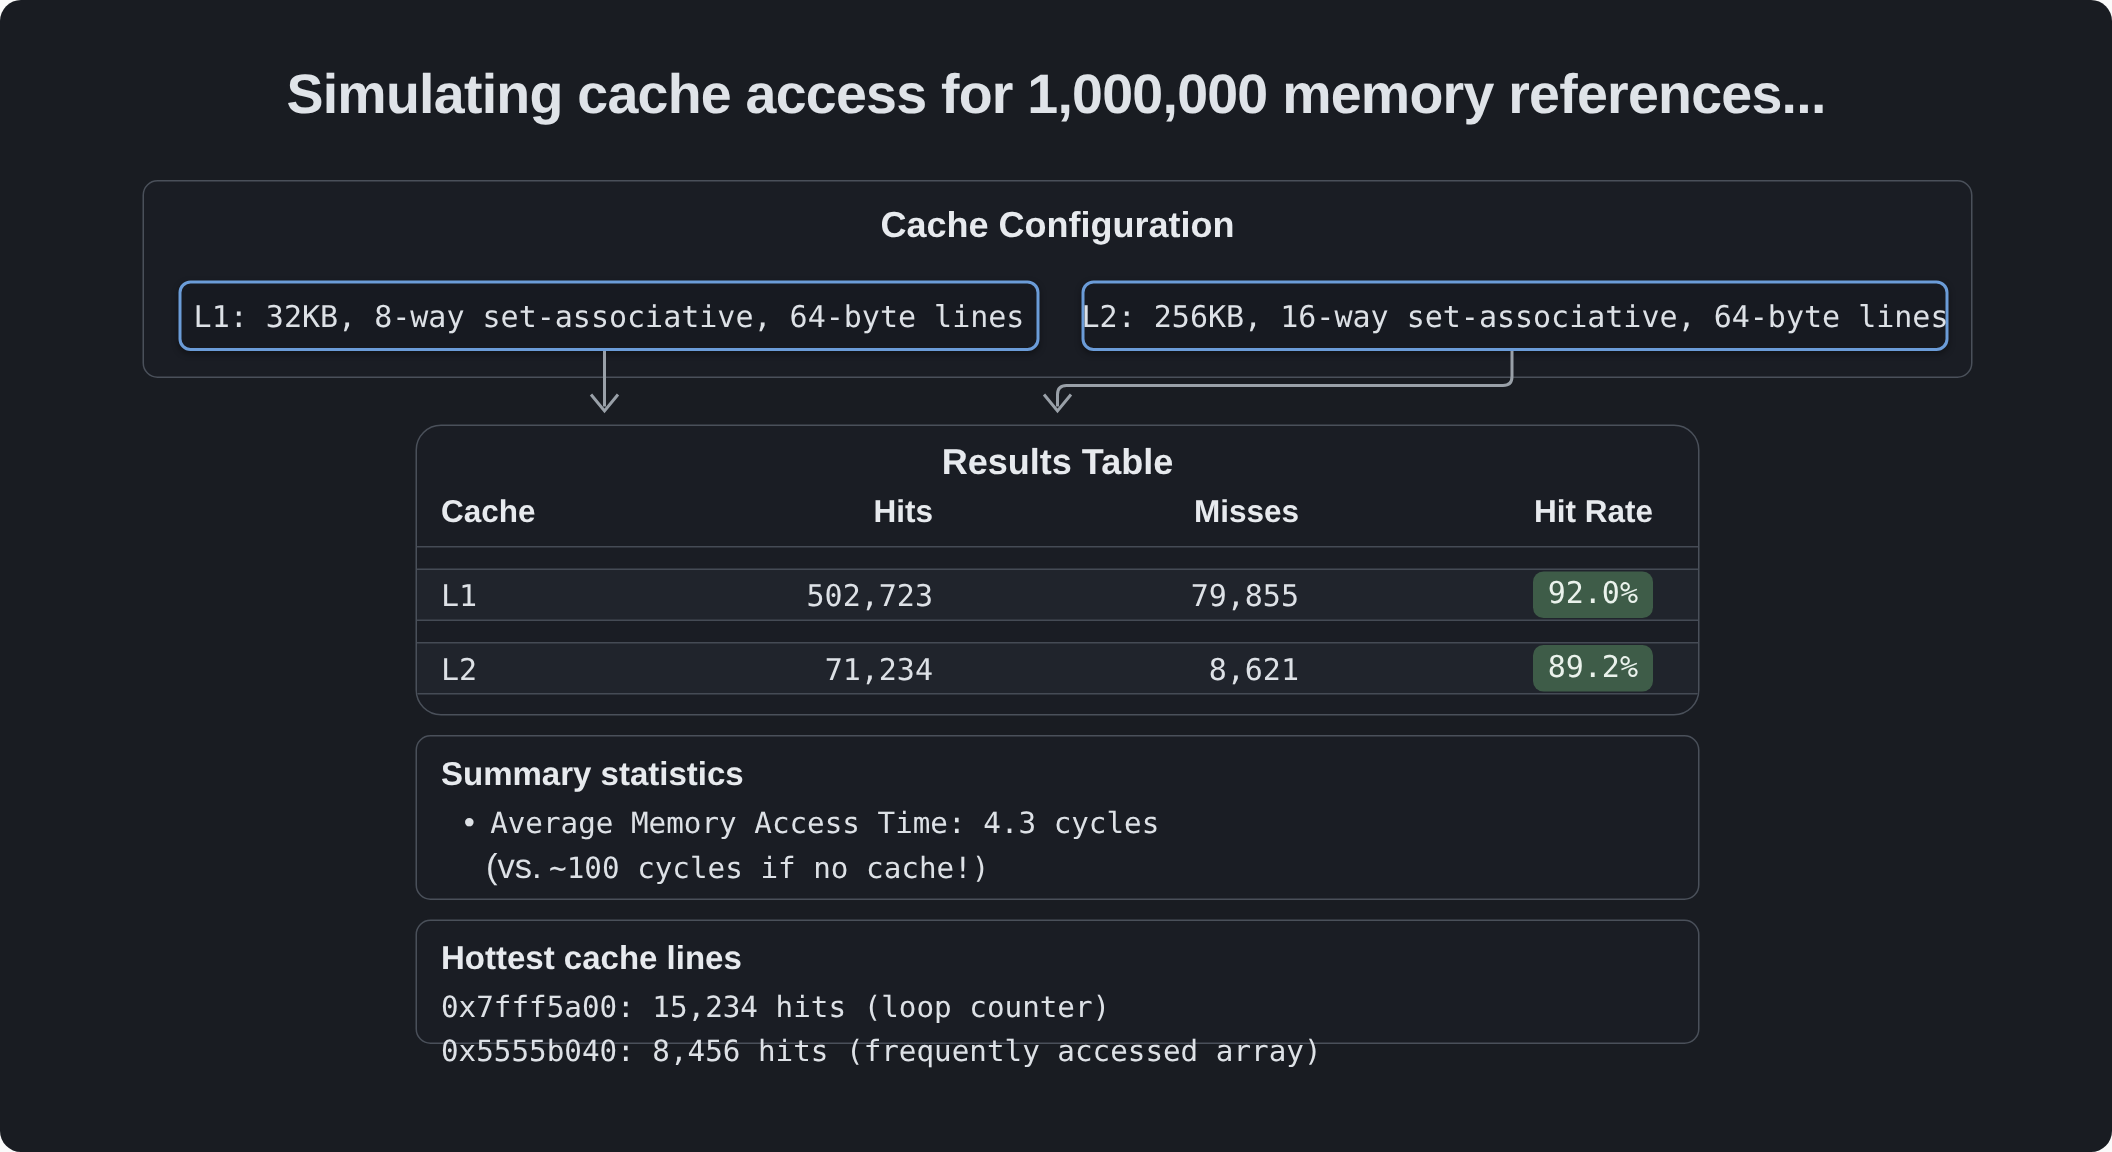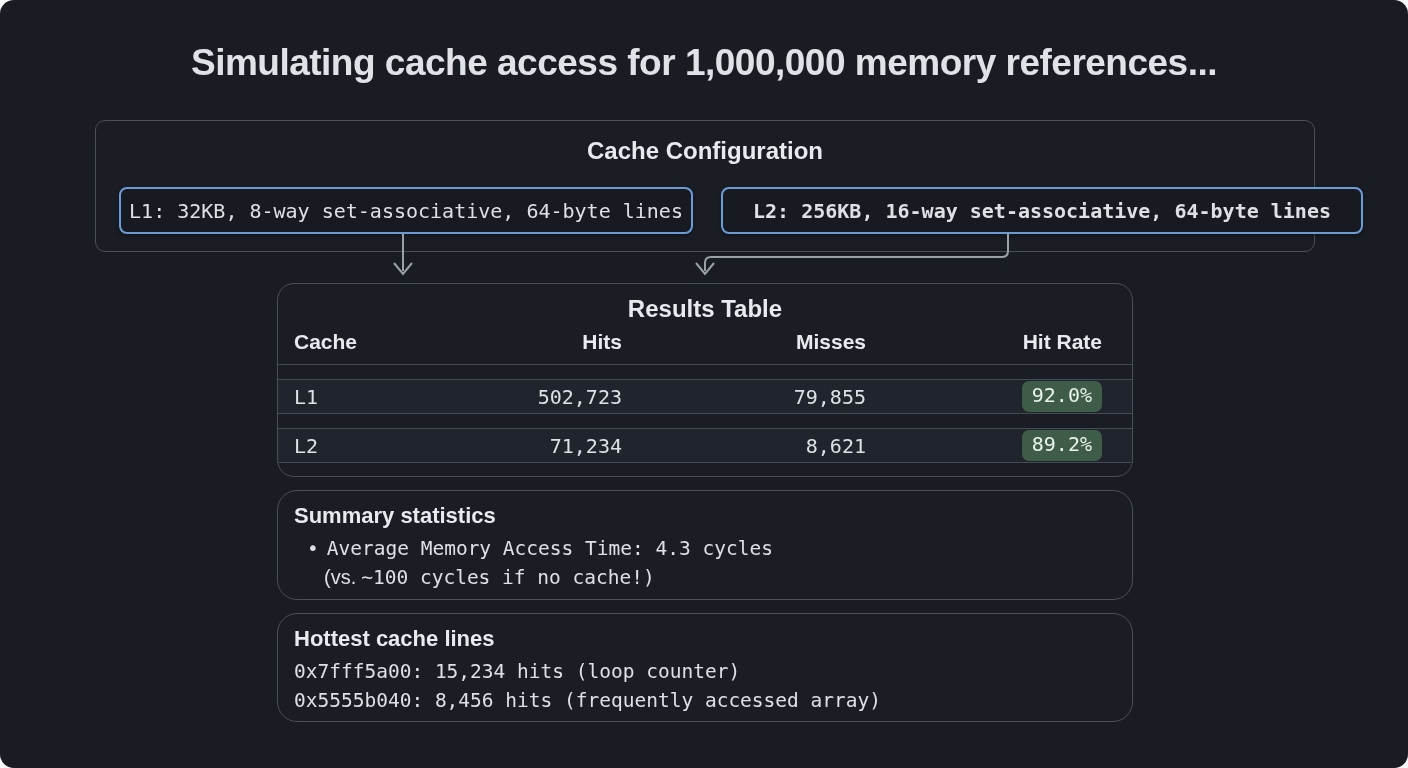--- a/index.html
+++ b/index.html
@@ -66,21 +66,21 @@
     display: flex;
     align-items: center;
     justify-content: center;
     font-family: "DejaVu Sans Mono", monospace;
     font-size: 20px;
     color: var(--text-mono);
     box-shadow: 0 2px 4px rgba(0,0,0,0.35);
     white-space: nowrap;
   }
   .chip-l1 { left: 23px;  width: 574px; }
-  .chip-l2 { left: 625px; width: 642px; font-weight: bold; }
+  .chip-l2 { left: 625px; width: 578px; }
   
   .connectors {
     position: absolute;
     left: 0; top: 0;
     pointer-events: none;
   }
   .connectors path {
     fill: none;
     stroke: var(--connector);
     stroke-width: 2;
@@ -138,44 +138,44 @@
     line-height: 1.2;
     text-align: right;
   }
   
   .info-box {
     position: absolute;
     left: 277px;
     width: 856px;
     background: var(--box-bg);
     border: 1px solid var(--border-gray);
-    border-radius: 20px;
+    border-radius: 10px;
     padding: 12px 16px;
   }
   .summary-box { top: 490px; height: 110px; }
-  .hottest-box { top: 613px; height: 109px; }
+  .hottest-box { top: 613px; height: 83px; }
   .box-title {
     font-size: 22px;
     font-weight: 700;
     color: var(--text-primary);
     margin-bottom: 5px;
   }
   .mono-line {
     font-family: "DejaVu Sans Mono", monospace;
     font-size: 19.5px;
     color: var(--text-mono);
     line-height: 29px;
     white-space: nowrap;
   }
   .bullet-line { padding-left: 13px; }
   .bullet-dot { margin-right: 8px; }
   .note-line { padding-left: 30px; }
   .note-prefix {
     font-family: "Liberation Sans", sans-serif;
-    font-size: 20px;
+    font-size: 23px;
     margin-right: 5px;
   }
 </style>
 </head>
 <body>
 
 <div class="panel">
 
   <div class="main-title">Simulating cache access for 1,000,000 memory references...</div>
 

